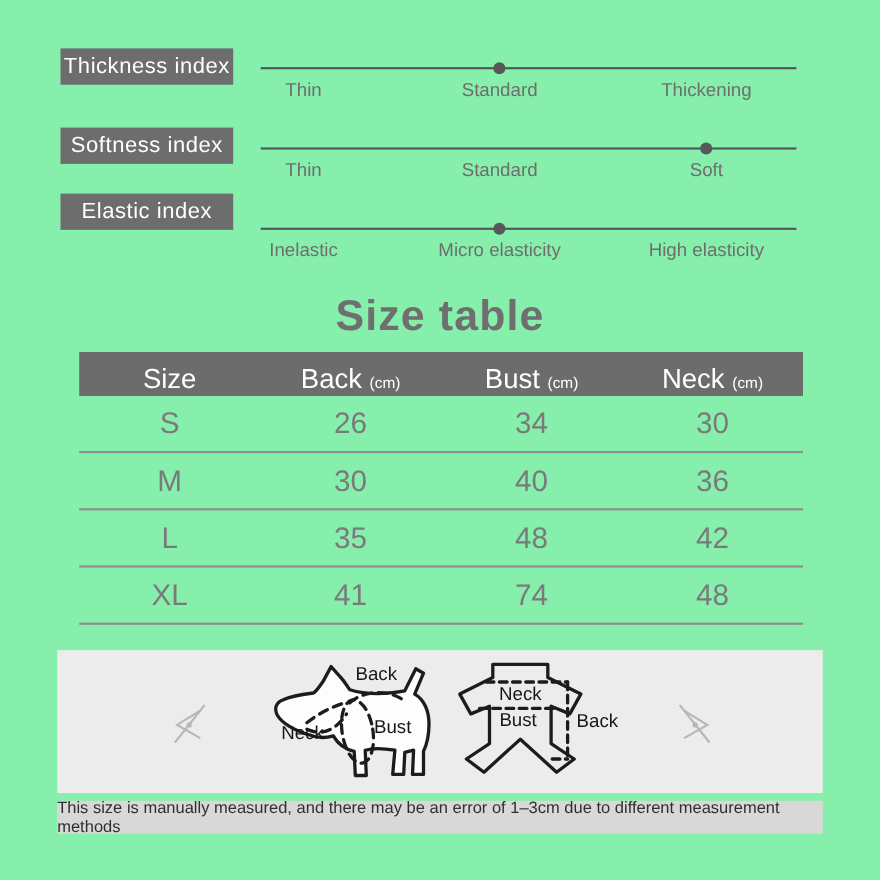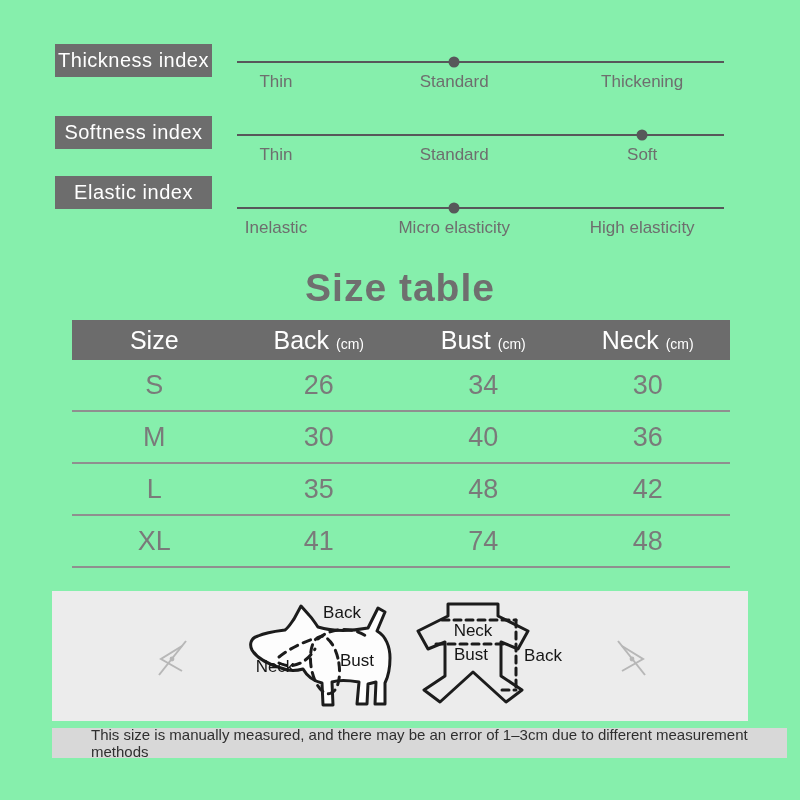--- a/index.html
+++ b/index.html
@@ -15,39 +15,39 @@
   .slider .dot{position:absolute;top:9px;width:11px;height:11px;border-radius:50%;
     background:#57575a;transform:translate(-50%,-50%);}
   .slider .opt{position:absolute;top:19px;transform:translateX(-50%);font-size:17px;
     color:#6e6e6e;white-space:nowrap;}
   .opt.o0{left:8%;} .opt.o1{left:44.6%;} .opt.o2{left:83.2%;}
 
   
   .table-title{position:absolute;left:0;top:266px;width:800px;text-align:center;
     font-size:39px;font-weight:bold;color:#6f6f6f;letter-spacing:1px;}
   .size-table{position:absolute;left:72px;top:320px;width:658px;}
-  .thead{display:flex;height:40px;background:#6c6c6c;color:#fff;align-items:center;}
+  .thead{display:flex;height:40px;background:#6c6c6c;color:#fff;align-items:flex-end;}
   .thead .cell{width:25%;text-align:center;font-size:25px;}
   .thead .unit{font-size:14px;}
   .trow{display:flex;height:50px;align-items:center;border-bottom:2px solid #8f8f8f;}
   .trow .cell{width:25%;text-align:center;font-size:27px;color:#7a7a7a;}
 
   
   .diagram-panel{position:absolute;left:52px;top:591px;width:696px;height:130px;background:#ececec;}
   .arrow-icon{position:absolute;top:47px;width:34px;height:40px;}
   .arrow-prev{left:102px;} .arrow-next{left:564px;}
   .fig{position:absolute;}
   .fig-dog{left:187px;top:12px;width:170px;height:106px;}
   .fig-garment{left:346px;top:7px;width:180px;height:106px;}
   .fig .lab{position:absolute;transform:translate(-50%,-50%);font-size:17px;color:#161616;
     white-space:nowrap;}
 
   
   .note-bar{position:absolute;left:52px;top:728px;width:696px;height:30px;background:#d8d8d8;
-    display:flex;align-items:center;justify-content:center;padding-left:39px;}
+    display:flex;align-items:center;justify-content:center;}
   .note-bar span{font-size:15px;color:#2f2f2f;}
 </style>
 </head>
 <body>
 
 <div class="page">
 
   <div class="index-label" style="top:44px">Thickness index</div>
   <div class="slider" style="top:53px">
     <div class="track"></div>

